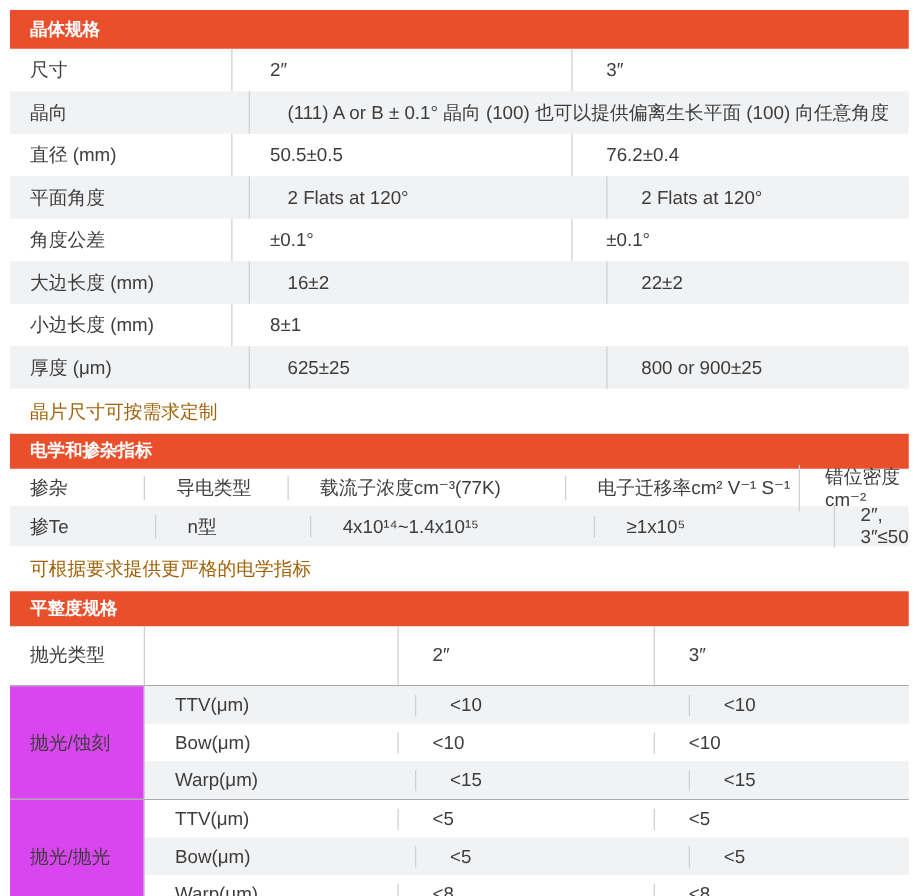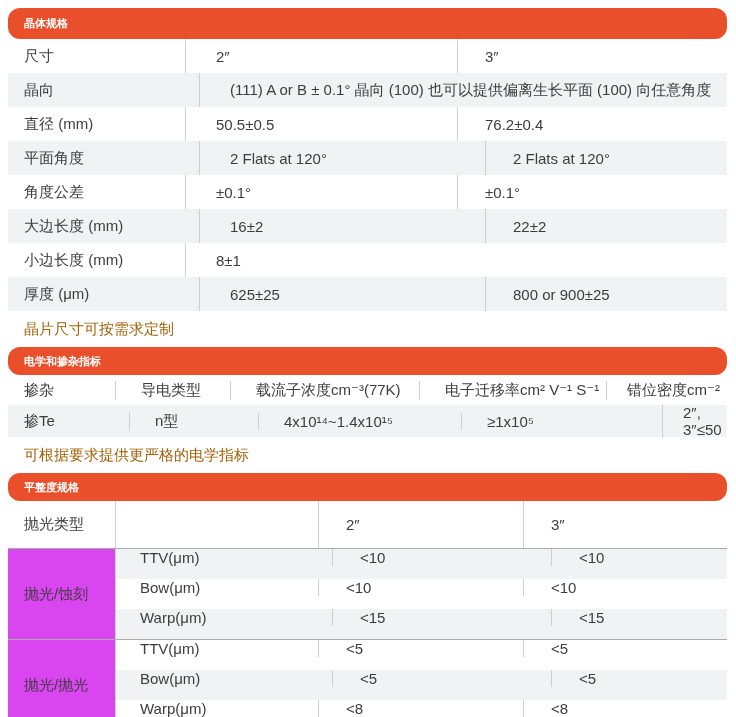--- a/index.html
+++ b/index.html
@@ -11,26 +11,25 @@
     color: #3d3d3d;
     overflow: hidden;
   }
   .page { padding: 8px 9px 0 8px; }
 
   
   .band {
     background: #E94F2B;
     color: #ffffff;
     font-weight: bold;
-    font-size: 11px;
+    font-size: 14px;
     height: 31px;
     display: flex;
     align-items: center;
     padding-left: 16px;
-    border-radius: 12px;
   }
   .band.short { height: 28px; }
 
   
   .cell { display: flex; align-items: center; }
   .stripe { background: #F1F2F4; gap: 14px; }
   .vline { border-left: 1px solid #CFCFCF; }
 
   
   .t1row { display: flex; align-items: stretch; height: 34px; }
@@ -48,33 +47,33 @@
     color: #a16207;
   }
 
   
   .t2row { display: flex; align-items: center; }
   .t2row.head { height: 30px; }
   .t2row.data { height: 32px; }
   .t2 .c1 { width: 107px; padding-left: 16px; }
   .t2 .c2 { width: 115px; padding-left: 25px; }
   .t2 .c3 { width: 189px; padding-left: 25px; }
-  .t2 .c4 { width: 187px; padding-left: 25px; }
+  .t2 .c4 { width: 187px; padding-left: 25px; margin-left: 33px; }
   .t2 .c5 { flex: 1; padding-left: 20px; }
 
   
   .t3head { display: flex; align-items: stretch; height: 48px; border-bottom: 1px solid #ABABAB; }
   .t3 .c1 { width: 107px; padding-left: 16px; }
   .t3 .c2 { width: 203px; padding-left: 25px; }
   .t3 .c3 { width: 205px; padding-left: 27px; }
   .t3 .c4 { flex: 1; padding-left: 27px; }
   .t3group { display: flex; align-items: stretch; border-bottom: 1px solid #ABABAB; }
   .t3group .glabel { width: 107px; padding-left: 16px; display: flex; align-items: center; background: #d946ef; }
   .t3group .grows { flex: 1; border-left: 1px solid #CFCFCF; }
-  .t3row { display: flex; align-items: flex-start; height: 30px; }
+  .t3row { display: flex; align-items: center; height: 30px; }
   .t3row .p  { width: 202px; padding-left: 24px; }
   .t3row .v2 { width: 205px; padding-left: 27px; }
   .t3row .v3 { flex: 1; padding-left: 27px; }
 </style>
 </head>
 <body>
 
 <div class="page">
 
   <div class="band">

